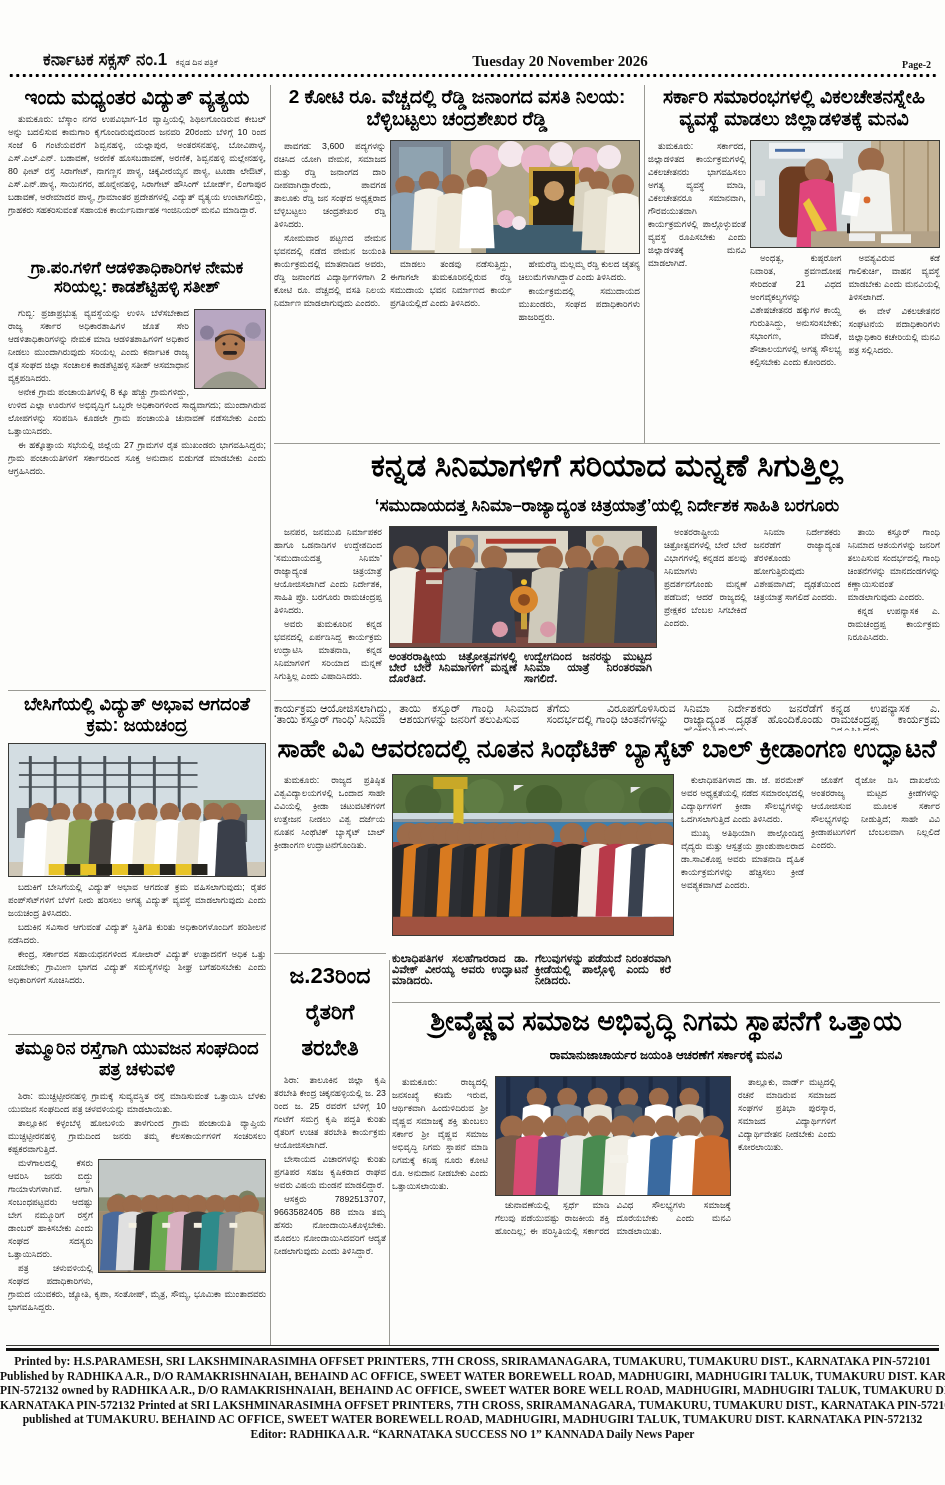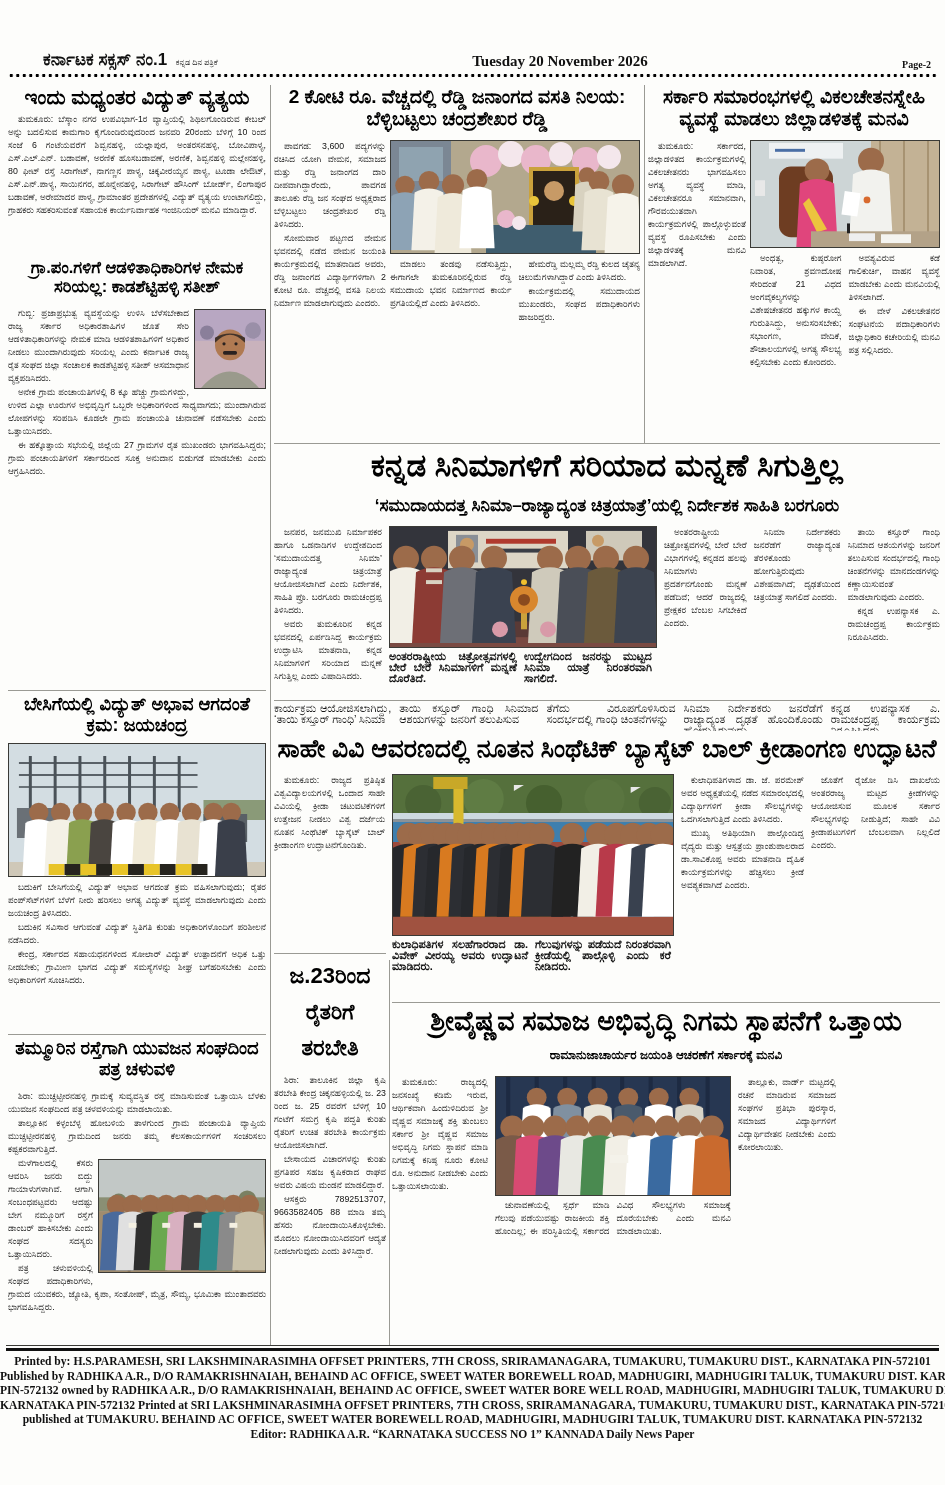--- a/index.html
+++ b/index.html
@@ -346,21 +346,21 @@
             <use href="#p" transform="translate(136,100) scale(1.9)" color="#d87a20"></use>
             <use href="#p" transform="translate(148,100) scale(1.9)" color="#2c2e33"></use>
             <use href="#p" transform="translate(178,100) scale(1.9)" color="#222222"></use>
             <use href="#p" transform="translate(204,100) scale(1.9)" color="#f2efe6"></use>
             <use href="#p" transform="translate(222,100) scale(1.9)" color="#b83a4a"></use>
             <use href="#p" transform="translate(238,100) scale(1.9)" color="#ffffff"></use>
             <use href="#p" transform="translate(254,100) scale(1.9)" color="#39414f"></use>
             <use href="#p" transform="translate(268,100) scale(1.9)" color="#ffffff"></use>
           </svg>
         </div>
-        <div class="flexrow" style="margin-top:3px">
+        <div class="flexrow" style="margin-top:17px">
           <div class="cap" style="width:136px">ಕುಲಾಧಿಪತಿಗಳ ಸಲಹೆಗಾರರಾದ ಡಾ. ವಿವೇಕ್ ವೀರಯ್ಯ ಅವರು ಉದ್ಘಾಟನೆ ಮಾಡಿದರು.</div>
           <div class="cap" style="width:136px">ಗೆಲುವುಗಳನ್ನು ಪಡೆಯದೆ ನಿರಂತರವಾಗಿ ಕ್ರೀಡೆಯಲ್ಲಿ ಪಾಲ್ಗೊಳ್ಳಿ ಎಂದು ಕರೆ ನೀಡಿದರು.</div>
         </div>
       </div>
       <div class="body-text" style="width:124px;height:100%;overflow:hidden">
         <p>ಕುಲಾಧಿಪತಿಗಳಾದ ಡಾ. ಜೆ. ಪರಮೇಶ್ ಅವರ ಅಧ್ಯಕ್ಷತೆಯಲ್ಲಿ ನಡೆದ ಸಮಾರಂಭದಲ್ಲಿ ವಿದ್ಯಾರ್ಥಿಗಳಿಗೆ ಕ್ರೀಡಾ ಸೌಲಭ್ಯಗಳನ್ನು ಒದಗಿಸಲಾಗುತ್ತಿದೆ ಎಂದು ತಿಳಿಸಿದರು.</p>
         <p>ಮುಖ್ಯ ಅತಿಥಿಯಾಗಿ ಪಾಲ್ಗೊಂಡಿದ್ದ ವೈದ್ಯರು ಮತ್ತು ಆಸ್ಪತ್ರೆಯ ಪ್ರಾಂಶುಪಾಲರಾದ ಡಾ.ಸಾವಿಕೊಪ್ಪ ಅವರು ಮಾತನಾಡಿ ದೈಹಿಕ ಕಾರ್ಯಕ್ರಮಗಳನ್ನು ಹೆಚ್ಚಿಸಲು ಕ್ರೀಡೆ ಅವಶ್ಯಕವಾಗಿದೆ ಎಂದರು.</p>
       </div>
       <div class="body-text" style="width:130px;height:100%;overflow:hidden">
         <p>ಜೊತೆಗೆ ರೈಜೋ ಡಿಸಿ ದಾಖಲೆಯ ಅಂತರರಾಜ್ಯ ಮಟ್ಟದ ಕ್ರೀಡೆಗಳನ್ನು ಆಯೋಜಿಸುವ ಮೂಲಕ ಸರ್ಕಾರ ಸೌಲಭ್ಯಗಳನ್ನು ನೀಡುತ್ತಿದೆ; ಸಾಹೇ ವಿವಿ ಕ್ರೀಡಾಪಟುಗಳಿಗೆ ಬೆಂಬಲವಾಗಿ ನಿಲ್ಲಲಿದೆ ಎಂದರು.</p>

